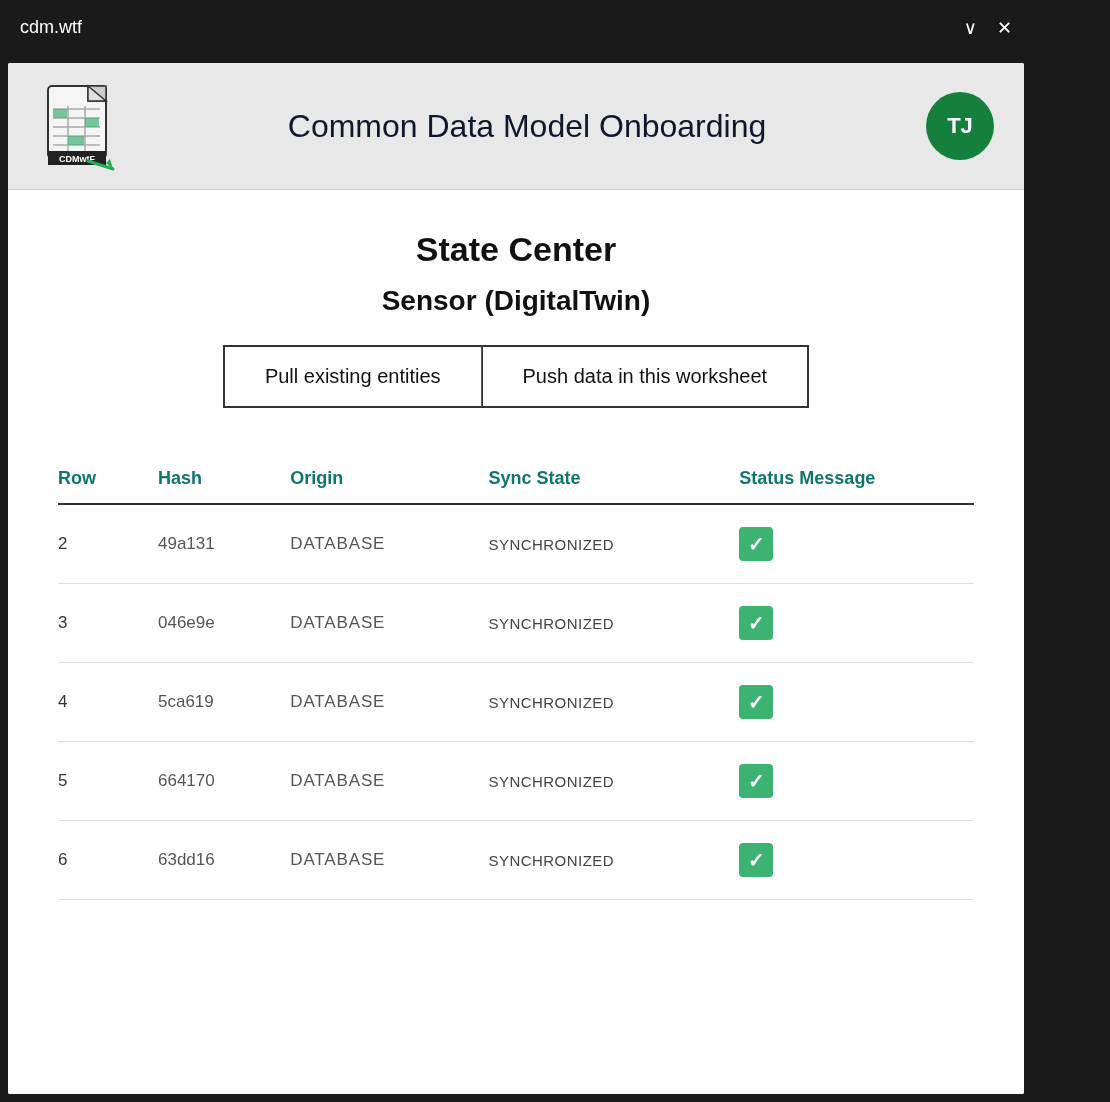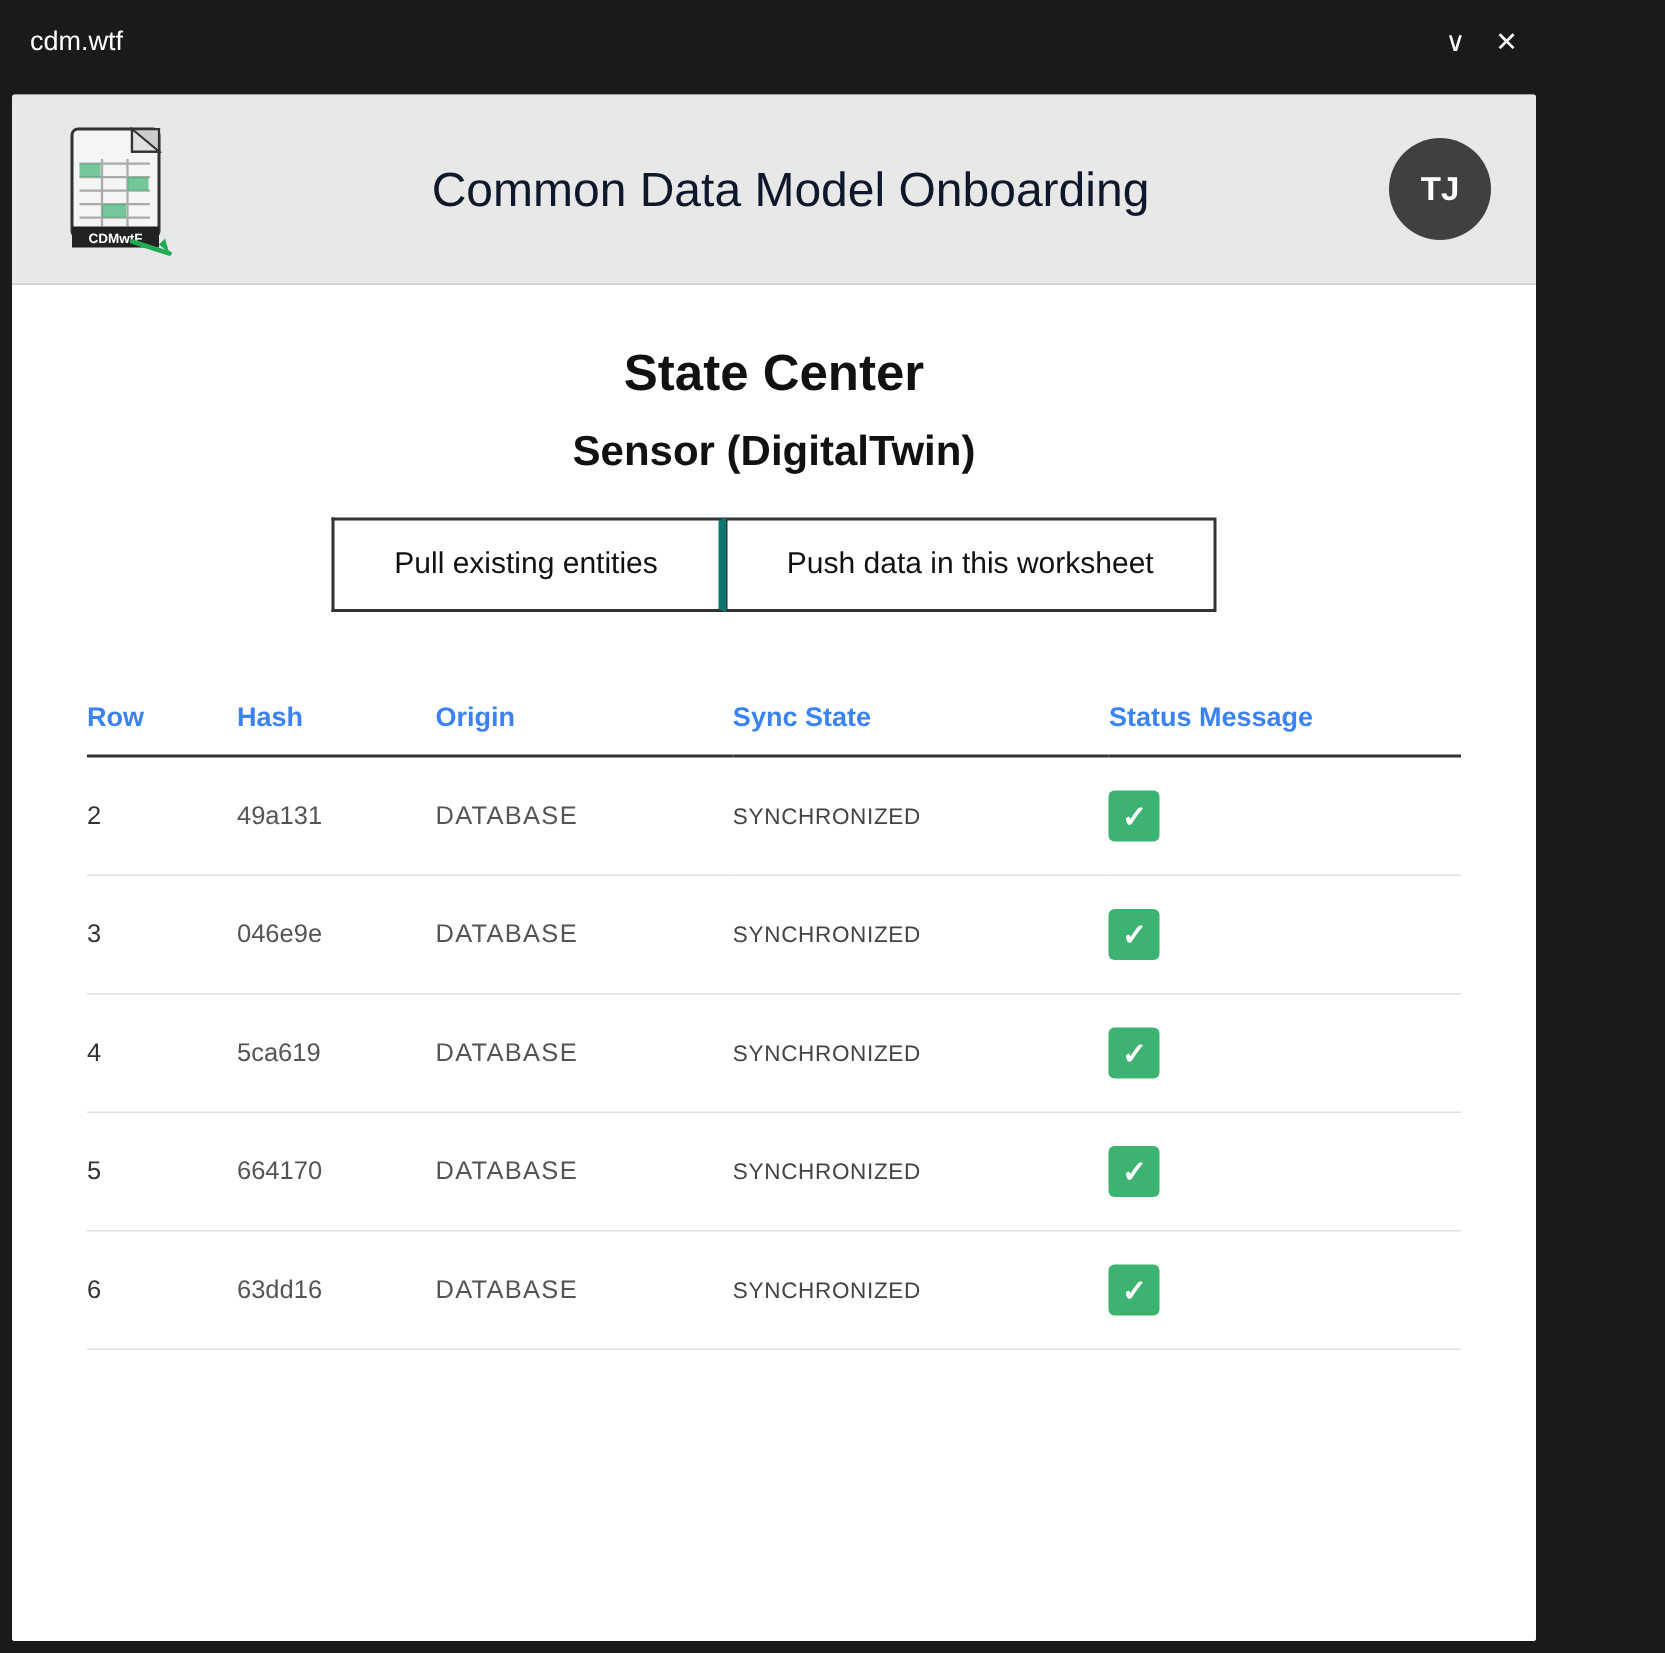--- a/index.html
+++ b/index.html
@@ -92,21 +92,21 @@
       font-weight: 300;
       color: #0f172a;
       flex: 1;
       text-align: center;
     }
 
     .user-avatar {
       width: 68px;
       height: 68px;
       border-radius: 50%;
-      background: #404040;
+      background: #15803d;
       display: flex;
       align-items: center;
       justify-content: center;
       color: white;
       font-size: 22px;
       font-weight: 600;
       flex-shrink: 0;
     }
 
     .main-content {
@@ -143,42 +143,42 @@
       font-size: 20px;
       font-weight: 400;
       color: #111;
       background: #ffffff;
       border: 2px solid #333;
       cursor: pointer;
       min-width: 220px;
     }
 
     .action-btn:first-child {
-      border-right: 5px solid #0f766e;
+      border-right: 1px solid #0f766e;
       text-align: right;
     }
 
     .action-btn:last-child {
       border-left: 1px solid #333;
     }
 
     .data-table {
       width: 100%;
       border-collapse: collapse;
     }
 
     .data-table thead tr {
       border-bottom: 2px solid #333;
     }
 
     .data-table th {
       text-align: left;
       font-size: 18px;
       font-weight: 700;
-      color: #3b82f6;
+      color: #0f766e;
       padding: 12px 20px 14px 0;
     }
 
     .data-table th:last-child {
       padding-right: 0;
     }
 
     .data-table tbody tr {
       border-bottom: 1px solid #e0e0e0;
     }

